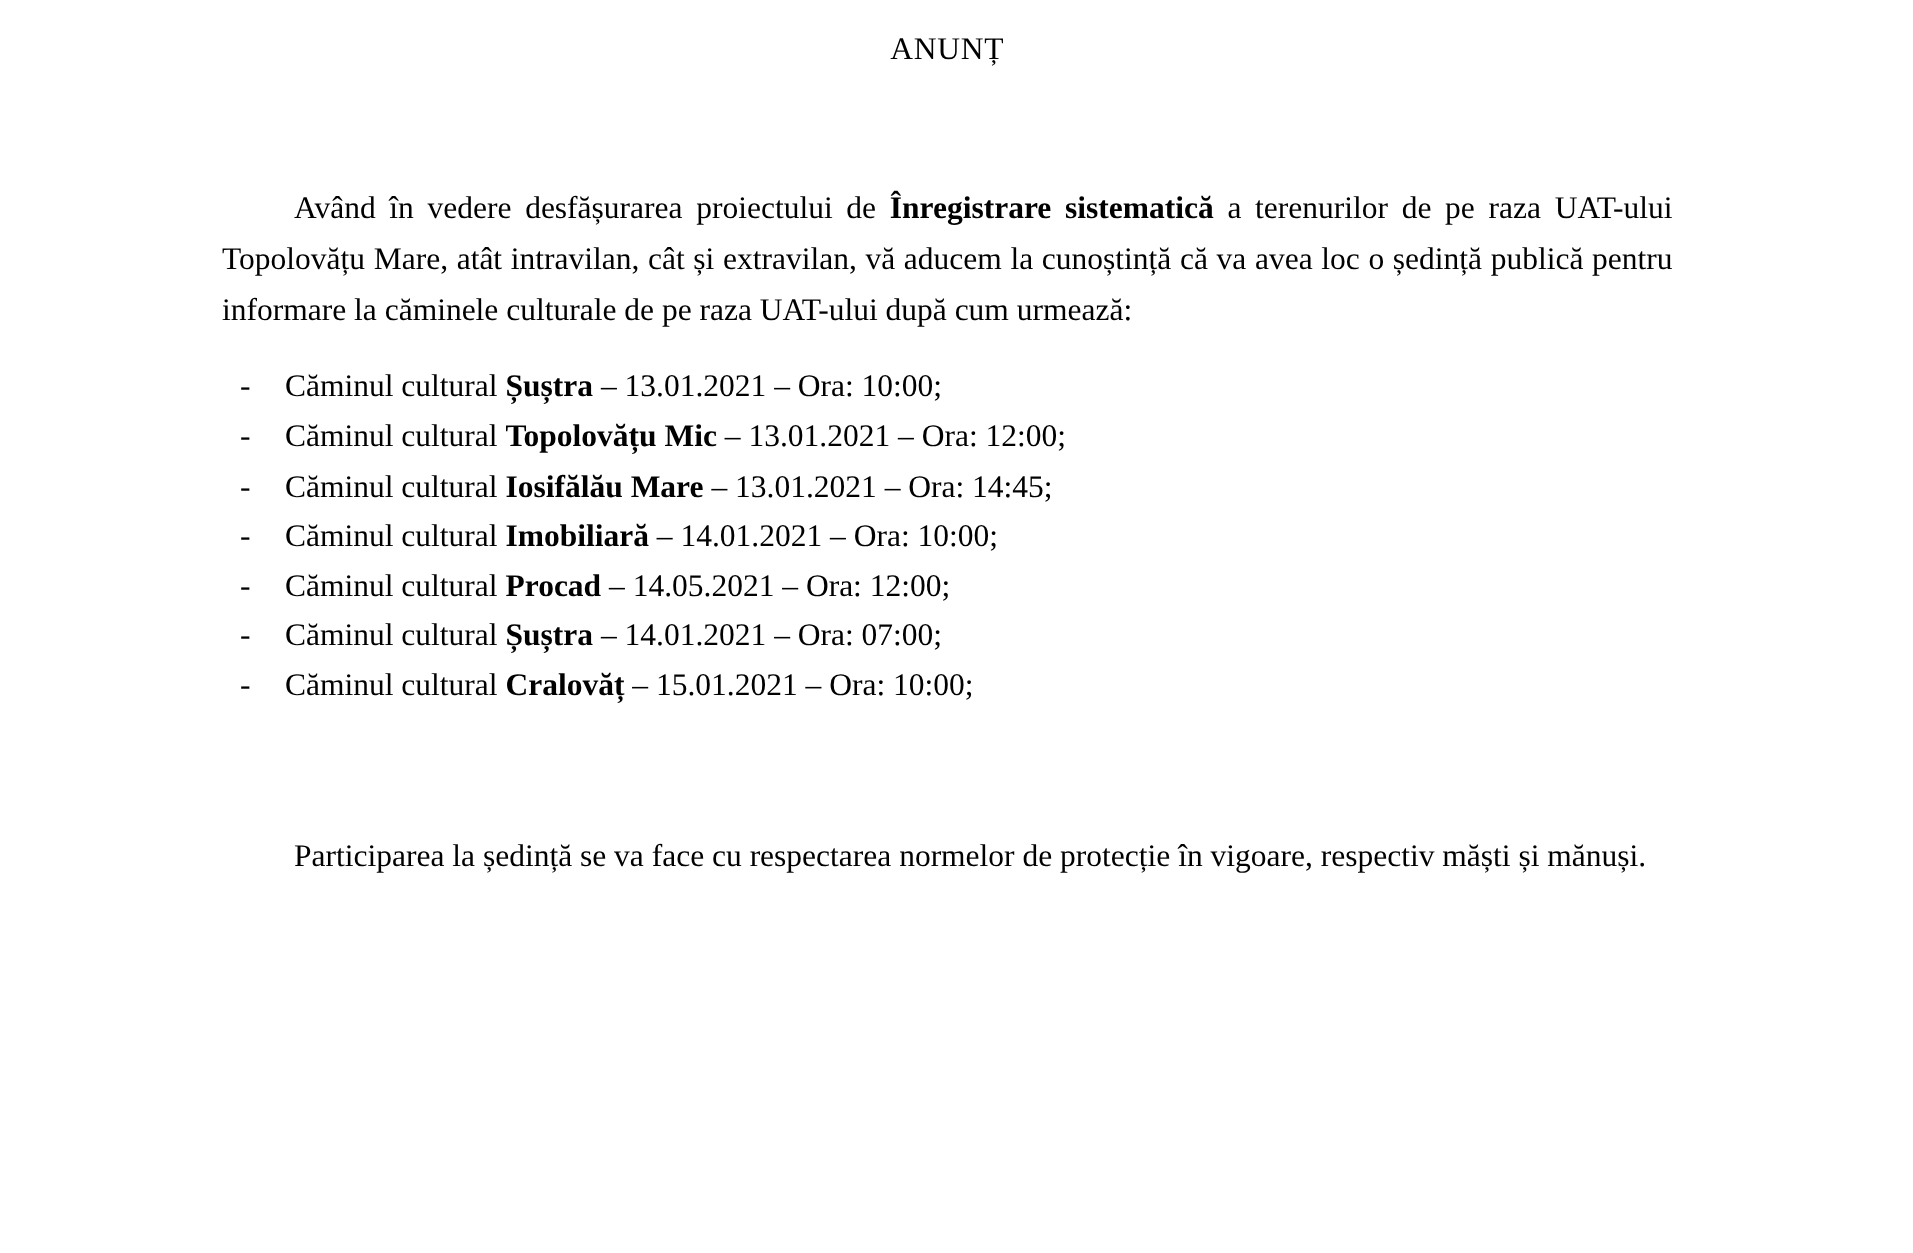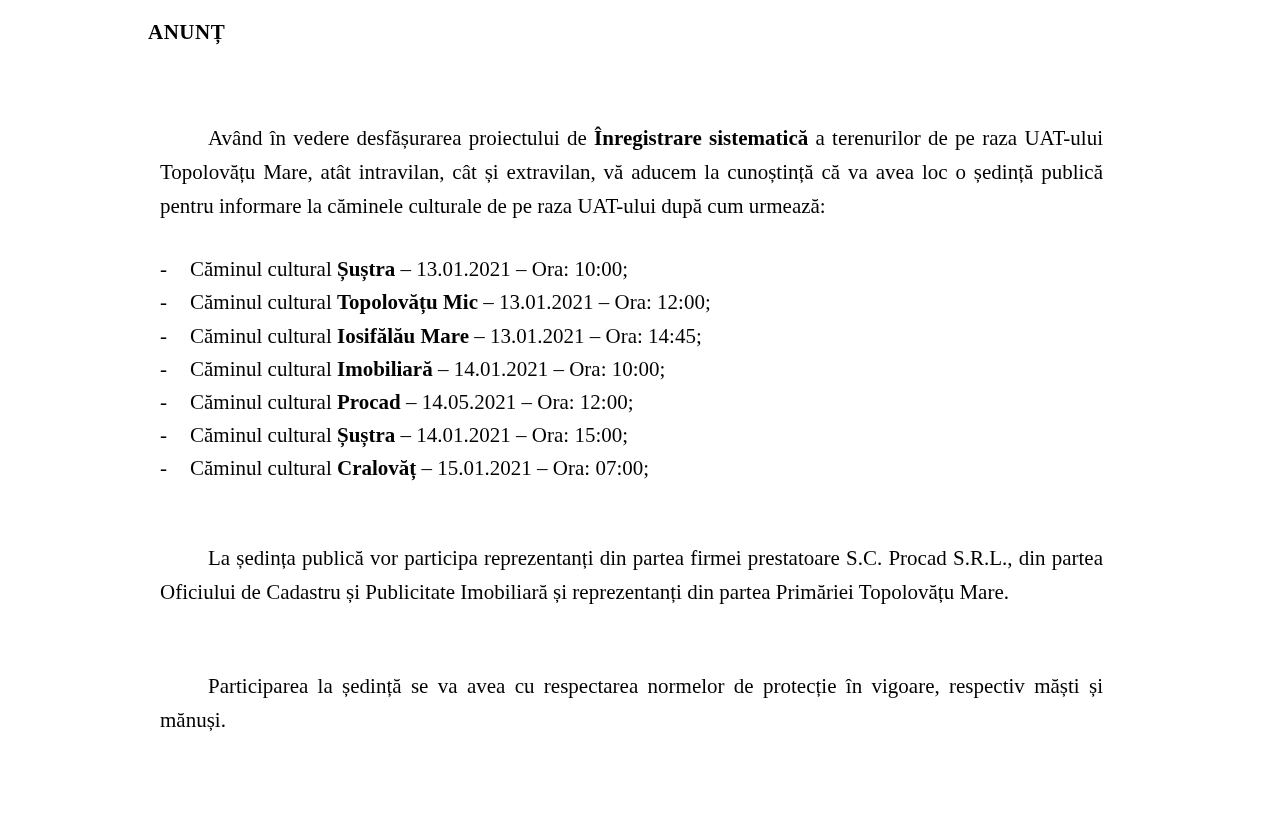--- a/index.html
+++ b/index.html
@@ -15,33 +15,33 @@
     overflow: hidden;
   }
   .page {
     position: relative;
     width: 1275px;
     height: 835px;
     box-sizing: border-box;
     padding: 14px 160px 0 148px;
   }
   .doc-title {
-    text-align: left;
-    font-weight: bold;
+    text-align: center;
+    font-weight: normal;
     font-size: 21px;
     letter-spacing: 0.5px;
     margin: 6px 0 0 0;
     line-height: 1.2;
   }
   .para {
     font-size: 21px;
     line-height: 1.62;
     text-align: justify;
     text-indent: 48px;
-    margin: 12px;
+    margin: 0;
   }
   .para-top {
     margin-top: 76px;
   }
   .spacer-lg { height: 44px; }
   .spacer-sm { height: 18px; }
   .list {
     list-style: none;
     margin: 0;
     padding: 0;
@@ -90,32 +90,31 @@
     <li>
       <span class="dash">-</span>
       <span class="item-text"><span>Căminul cultural </span><b>Imobiliară</b><span> – 14.01.2021 – Ora: 10:00;</span></span>
     </li>
     <li>
       <span class="dash">-</span>
       <span class="item-text"><span>Căminul cultural </span><b>Procad</b><span> – 14.05.2021 – Ora: 12:00;</span></span>
     </li>
     <li>
       <span class="dash">-</span>
-      <span class="item-text"><span>Căminul cultural </span><b>Șuștra</b><span> – 14.01.2021 – Ora: 15:00;</span></span>
+      <span class="item-text"><span>Căminul cultural </span><b>Șuștra</b><span> – 14.01.2021 – Ora: 07:00;</span></span>
     </li>
     <li>
       <span class="dash">-</span>
-      <span class="item-text"><span>Căminul cultural </span><b>Cralovăț</b><span> – 15.01.2021 – Ora: 07:00;</span></span>
+      <span class="item-text"><span>Căminul cultural </span><b>Cralovăț</b><span> – 15.01.2021 – Ora: 10:00;</span></span>
     </li>
   </ul>
 
   <div class="spacer-lg"></div>
 
-  <p class="para">La ședința publică vor participa reprezentanți din partea firmei prestatoare S.C. Procad S.R.L., din partea Oficiului de Cadastru și Publicitate Imobiliară și reprezentanți din partea Primăriei Topolovățu Mare.</p>
 
   <div class="spacer-sm"></div>
 
 
   <div class="spacer-sm"></div>
 
-  <p class="para">Participarea la ședință se va avea cu respectarea normelor de protecție în vigoare, respectiv măști și mănuși.</p>
+  <p class="para">Participarea la ședință se va face cu respectarea normelor de protecție în vigoare, respectiv măști și mănuși.</p>
 
 </div>
 
 </body></html>

